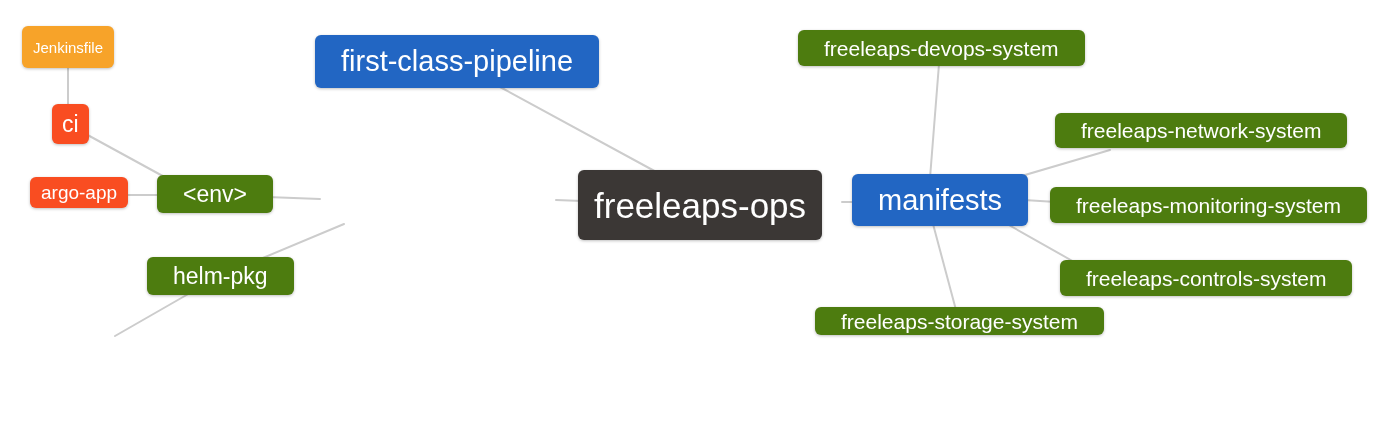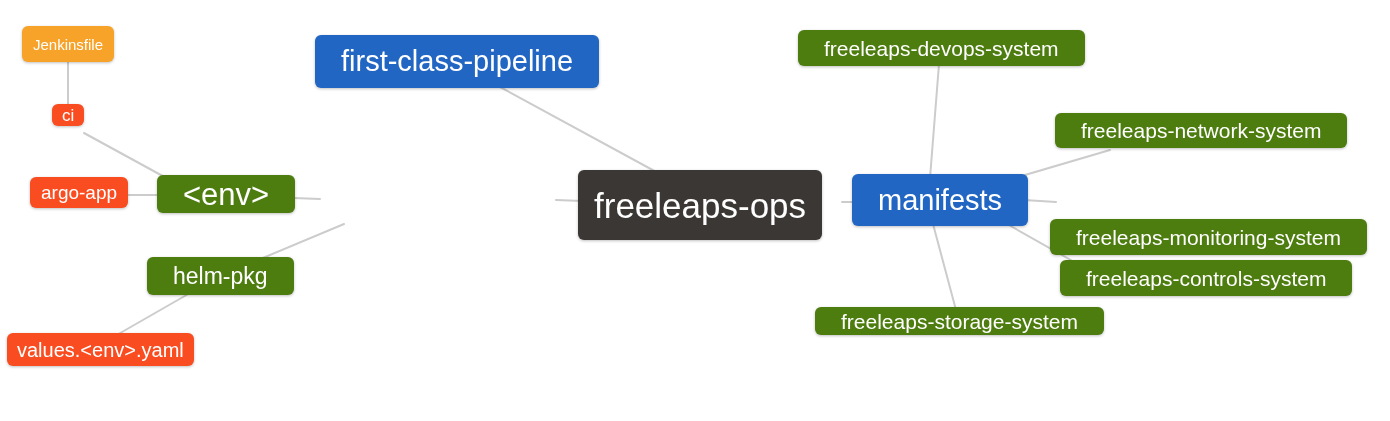--- a/index.html
+++ b/index.html
@@ -36,33 +36,33 @@
     user-select: none;
   }
   .node .node-label { line-height: 1; }
 
   .c-blue   { background: #2266c3; }
   .c-green  { background: #4d7c0f; }
   .c-red    { background: #f94d21; }
   .c-orange { background: #f7a329; }
   .c-dark   { background: #3b3735; }
 
-  #n-jenkinsfile { left: 22px;  top: 26px;  height: 36px; font-size: 15px; padding: 0 11px; align-items: center; }
-  #n-ci          { left: 52px;  top: 104px; height: 22px; font-size: 17px; padding: 0 10px; }
+  #n-jenkinsfile { left: 22px;  top: 26px;  height: 42px; font-size: 15px; padding: 0 11px; align-items: center; }
+  #n-ci          { left: 52px;  top: 104px; height: 40px; font-size: 23px; padding: 0 10px; }
   #n-argo        { left: 30px;  top: 177px; height: 31px; font-size: 19px; padding: 4px 11px; }
-  #n-env         { left: 157px; top: 175px; height: 38px; font-size: 31px; }
+  #n-env         { left: 157px; top: 175px; height: 38px; font-size: 23px; }
   #n-helm        { left: 147px; top: 257px; height: 38px; font-size: 23px; }
   #n-values      { left: 7px;   top: 333px; height: 33px; font-size: 20px; padding: 0 10px; }
   #n-pipeline    { left: 315px; top: 35px;  height: 53px; font-size: 29px; }
   #n-service     { left: 316px; top: 172px; height: 54px; font-size: 29px; }
   #n-ops         { left: 578px; top: 170px; height: 70px; font-size: 35px; padding: 0 16px; }
   #n-manifests   { left: 852px; top: 174px; height: 52px; font-size: 29px; }
   #n-devops      { left: 798px; top: 30px;  height: 36px; font-size: 21px; }
   #n-network     { left: 1055px; top: 113px; height: 35px; font-size: 21px; }
-  #n-monitoring  { left: 1050px; top: 187px; height: 36px; font-size: 21px; margin-top: 32px; }
+  #n-monitoring  { left: 1050px; top: 187px; height: 36px; font-size: 21px; }
   #n-controls    { left: 1060px; top: 260px; height: 36px; font-size: 21px; }
   #n-storage     { left: 815px; top: 307px; height: 28px; font-size: 21px; }
 </style>
 </head>
 <body>
 
 <div class="canvas">
 
   <svg class="edges" viewBox="0 0 1390 421" xmlns="http://www.w3.org/2000/svg">
     <g stroke="#cccccc" stroke-width="2" stroke-linecap="round">
@@ -96,23 +96,20 @@
   </div>
 
   <div class="node c-green" id="n-env">
     <span class="node-label">&lt;env&gt;</span>
   </div>
 
   <div class="node c-green" id="n-helm">
     <span class="node-label">helm-pkg</span>
   </div>
 
-  <div class="node c-red" id="n-values">
-    <span class="node-label">values.&lt;env&gt;.yaml</span>
-  </div>
 
   <div class="node c-blue" id="n-pipeline">
     <span class="node-label">first-class-pipeline</span>
   </div>
 
 
   <div class="node c-dark" id="n-ops">
     <span class="node-label">freeleaps-ops</span>
   </div>
 

